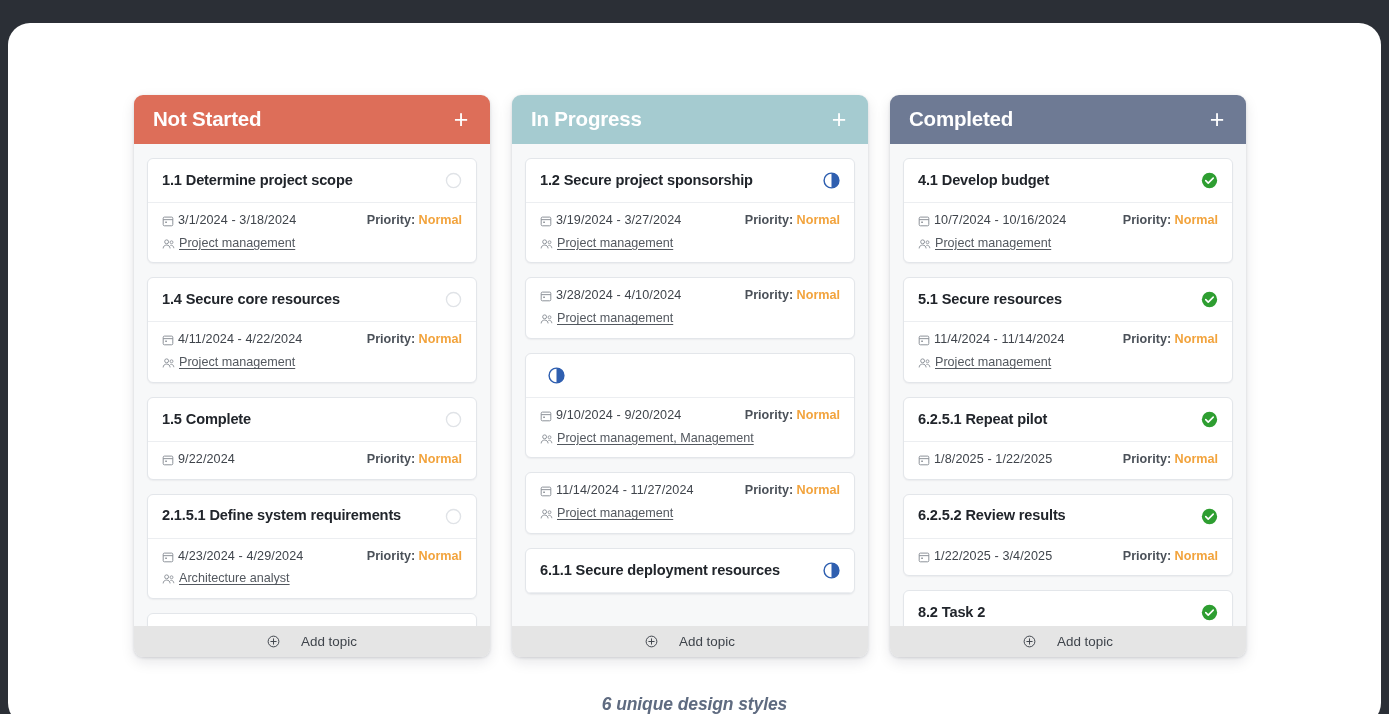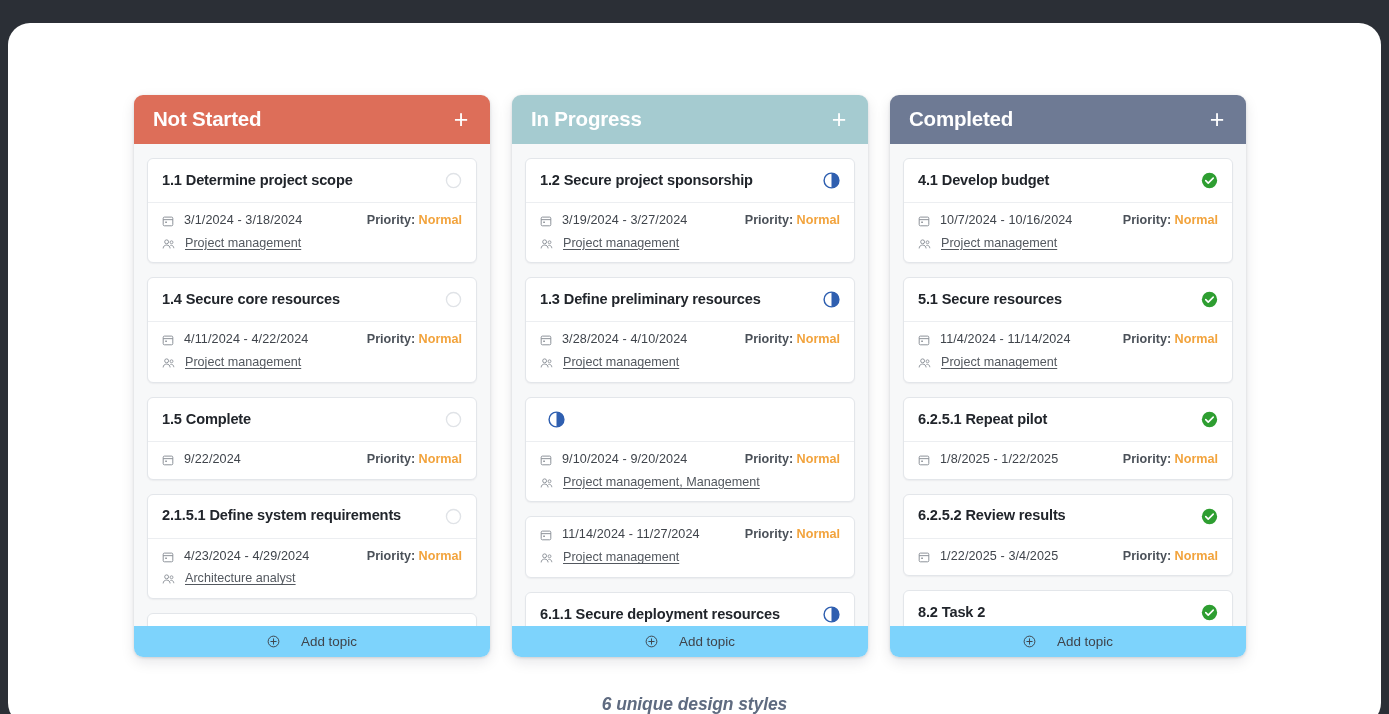--- a/index.html
+++ b/index.html
@@ -118,21 +118,21 @@
   .meta-row {
     display: flex;
     align-items: center;
     justify-content: space-between;
     line-height: 1.25;
   }
 
   .meta-left {
     display: flex;
     align-items: center;
-    gap: 10px;
+    gap: 4px;
     color: #4b5159;
     font-size: 12.6px;
   }
 
   .dates { color: #3f444b; letter-spacing: 0.1px; }
 
   .priority {
     font-size: 12.6px;
     font-weight: 700;
     color: #4b5159;
@@ -151,21 +151,21 @@
   }
 
   .ico { display: inline-flex; flex: 0 0 auto; }
 
   .col-foot {
     position: absolute;
     left: 0;
     bottom: 0;
     width: 100%;
     height: 31px;
-    background: #7dd3fc;
+    background: #e5e5e5;
     display: flex;
     align-items: center;
     justify-content: center;
     gap: 21px;
     color: #3f444b;
     font-size: 13.4px;
     cursor: pointer;
     user-select: none;
   }
 
@@ -380,27 +380,20 @@
                       <circle cx="13.2" cy="5.6" r="2" stroke="#8b9097" stroke-width="1.2"></circle>
                       <path d="M12 9.8c2.3-.3 4.4 1.1 4.4 3.5" stroke="#8b9097" stroke-width="1.2" stroke-linecap="round"></path>
                     </svg>
                   </span>
                   <span class="owner-link">Project management</span>
                 </div>
               </div>
             </div>
           </div>
           <div class="card">
-            <div class="card-top">
-              <div class="card-title">1.3 Define preliminary resources</div>
-              <span class="status"><svg width="17" height="17" viewBox="0 0 20 20">
-                  <circle cx="10" cy="10" r="8.7" fill="#ffffff" stroke="#2f5fb0" stroke-width="1.7"></circle>
-                  <path d="M10 1.3a8.7 8.7 0 0 1 0 17.4z" fill="#2f5fb0"></path>
-                </svg></span>
-            </div>
             <div class="card-meta">
               <div class="meta-row">
                 <div class="meta-left">
                   <span class="ico">
                     <svg width="12" height="12" viewBox="0 0 16 16" fill="none">
                       <rect x="1.6" y="2.8" width="12.8" height="11.6" rx="1.6" stroke="#8b9097" stroke-width="1.3"></rect>
                       <path d="M1.6 6.2h12.8" stroke="#8b9097" stroke-width="1.3"></path>
                       <rect x="4.3" y="8.6" width="2.2" height="2.2" rx="0.4" fill="#8b9097"></rect>
                     </svg>
                   </span>

